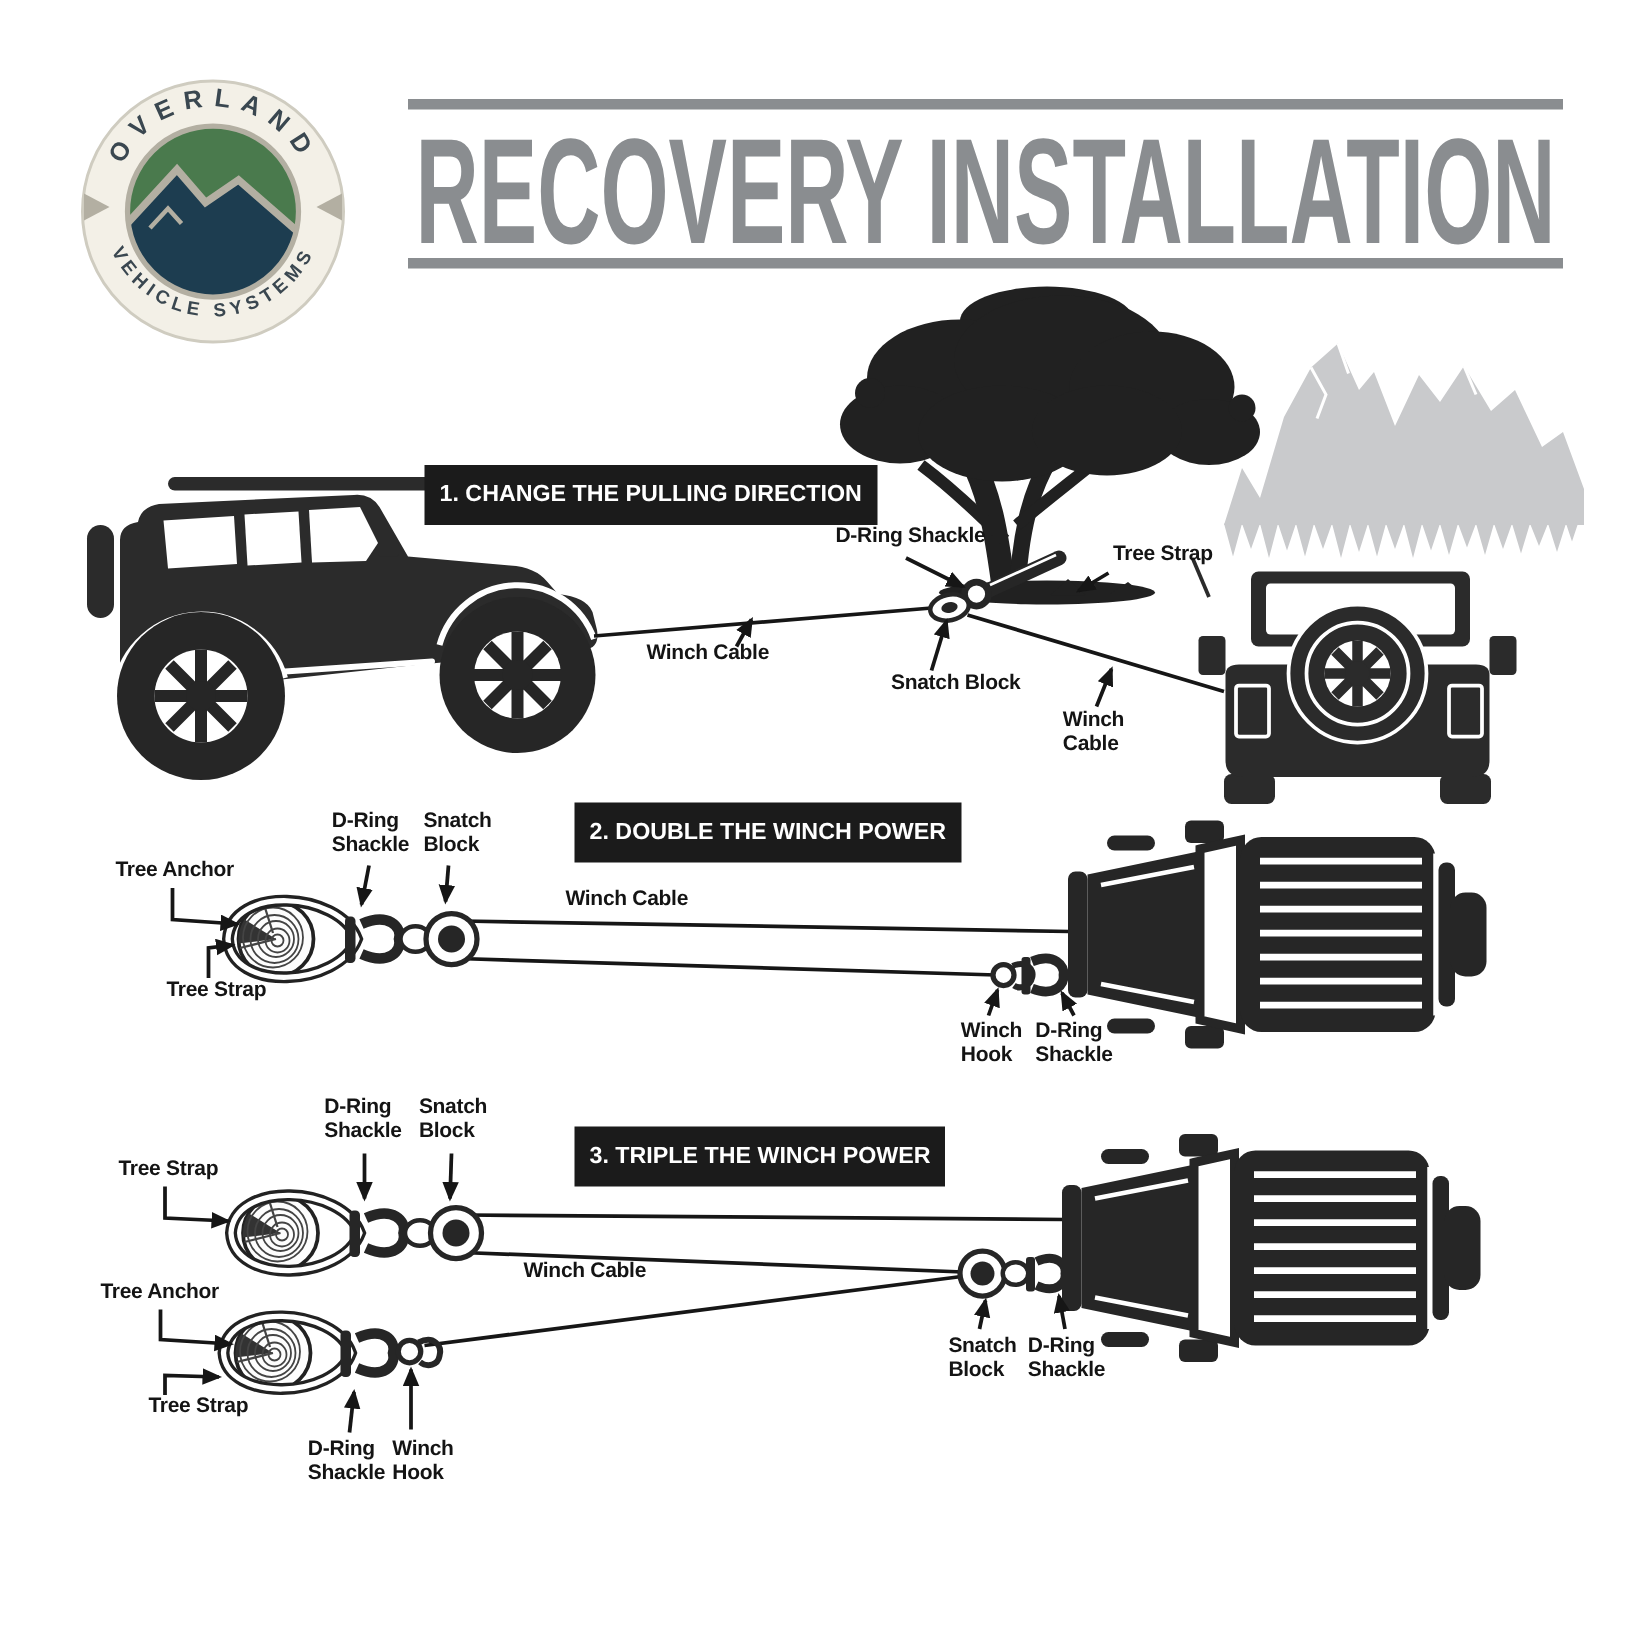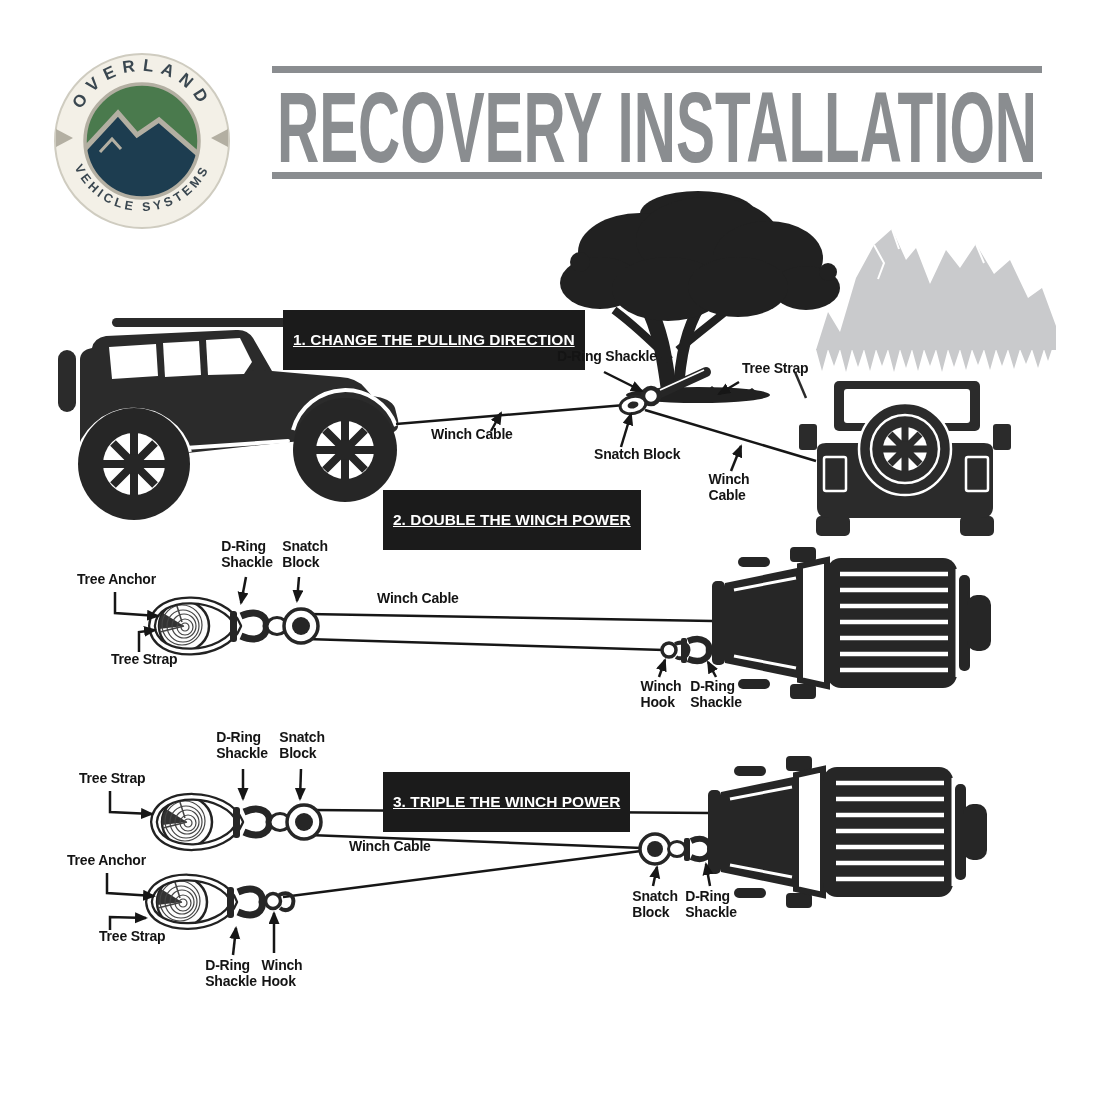--- a/index.html
+++ b/index.html
@@ -1,20 +1,20 @@
 <!DOCTYPE html>
 <html><head>
 <meta charset="utf-8">
 <style>
   html,body{margin:0;padding:0;background:#fff;}
   #stage{position:relative;width:1100px;height:1100px;background:#fff;overflow:hidden;
          font-family:"Liberation Sans",sans-serif;}
   #art{position:absolute;left:0;top:0;}
   .hdr{position:absolute;background:#1b1b1b;color:#fff;font-weight:bold;
-       font-size:15.5px;line-height:28px;height:28px;padding:16px 10px;white-space:nowrap;text-decoration:underline;}
+       font-size:15.5px;line-height:28px;height:28px;padding:6px 10px;white-space:nowrap;}
   .lbl{position:absolute;font-weight:bold;font-size:14px;line-height:1.12;color:#141414;
        white-space:pre-line;letter-spacing:-0.2px;}
   .lbl.c{transform:translateX(-50%);}
 </style>
 </head>
 <body>
 
 <div id="stage">
 
 <svg id="art" width="1100" height="1100" viewBox="0 0 1100 1100">
@@ -261,22 +261,22 @@
     <polyline points="107,873 107,893 154,896" marker-end="url(#ah)"></polyline>
     <polyline points="110,930 110,917 146,918" marker-end="url(#ah)"></polyline>
     <line x1="233" y1="955" x2="236" y2="928" marker-end="url(#ah)"></line>
     <line x1="274" y1="953" x2="274" y2="913" marker-end="url(#ah)"></line>
     <line x1="653" y1="886" x2="657" y2="867" marker-end="url(#ah)"></line>
     <line x1="710" y1="886" x2="706" y2="864" marker-end="url(#ah)"></line>
   </g>
 </svg>
 
 <div class="hdr" style="left:283px;top:310px">1. CHANGE THE PULLING DIRECTION</div>
-<div class="hdr" style="left:383px;top:490px">2. DOUBLE THE WINCH POWER</div>
-<div class="hdr" style="left:383px;top:772px">3. TRIPLE THE WINCH POWER</div>
+<div class="hdr" style="left:383px;top:535px">2. DOUBLE THE WINCH POWER</div>
+<div class="hdr" style="left:383px;top:751px">3. TRIPLE THE WINCH POWER</div>
 
 <div class="lbl" style="left:557px;top:349px">D-Ring Shackle</div>
 <div class="lbl" style="left:742px;top:361px">Tree Strap</div>
 <div class="lbl" style="left:431px;top:427px">Winch Cable</div>
 <div class="lbl" style="left:594px;top:447px">Snatch Block</div>
 <div class="lbl c" style="left:729px;top:472px">Winch
 Cable</div>
 
 <div class="lbl" style="left:77px;top:572px">Tree Anchor</div>
 <div class="lbl c" style="left:247px;top:539px">D-Ring

